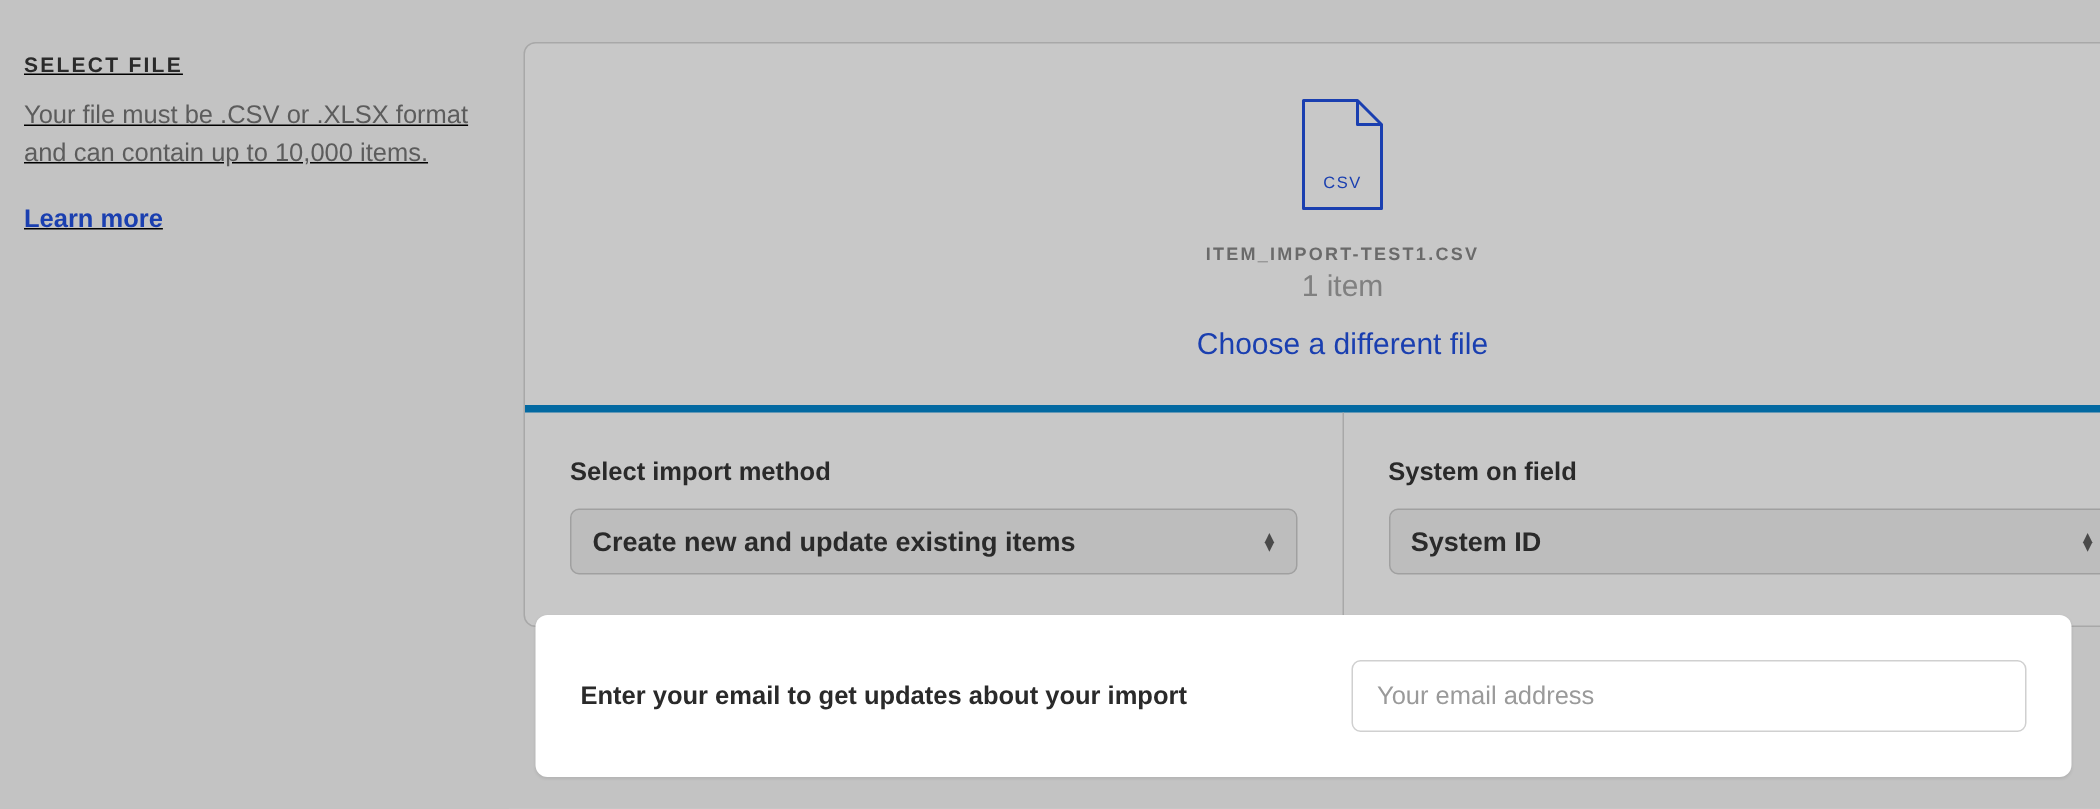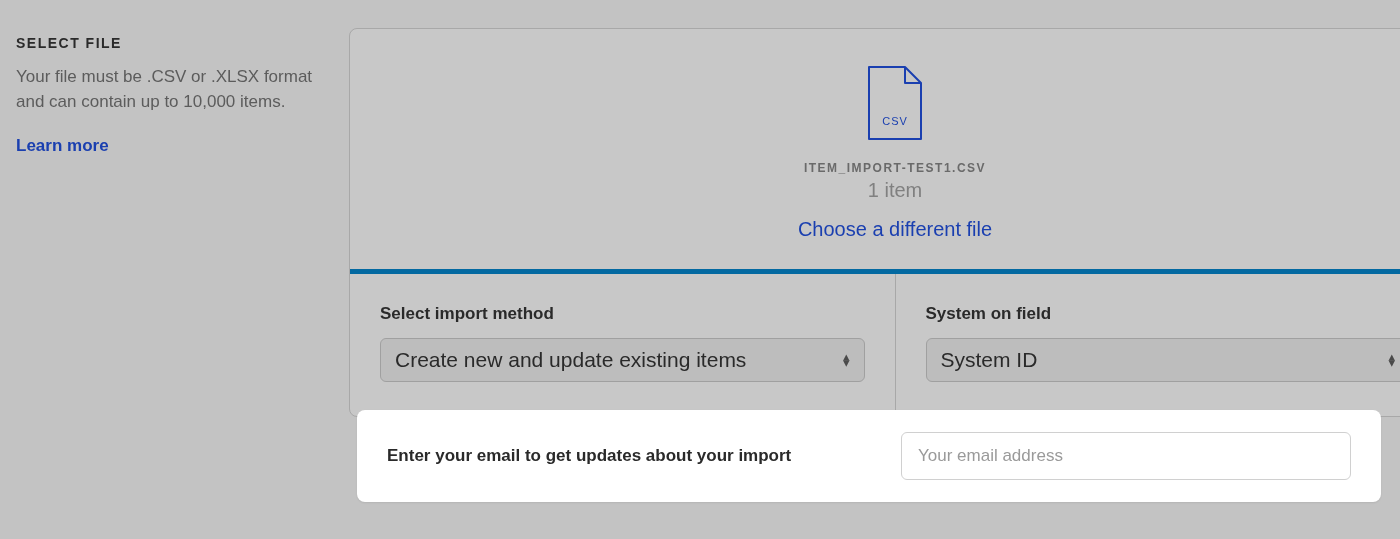--- a/index.html
+++ b/index.html
@@ -13,20 +13,21 @@
       width: 1400px;
       height: 539px;
       position: relative;
       overflow: hidden;
     }
     .sidebar {
       position: absolute;
       left: 16px;
       top: 35px;
       width: 320px;
+      text-decoration: underline;
     }
     .sidebar-title {
       font-size: 14px;
       font-weight: 700;
       letter-spacing: 1.5px;
       color: #2a2a2a;
       margin-bottom: 14px;
     }
     .sidebar-desc {
       font-size: 17px;
@@ -106,39 +107,39 @@
       background: #bdbdbd;
       border: 1px solid #a0a0a0;
       border-radius: 6px;
       display: flex;
       align-items: center;
       justify-content: space-between;
       padding: 0 14px;
       cursor: pointer;
     }
     .select-value {
-      font-size: 21px;
-      font-weight: 400;
+      font-size: 18px;
+      font-weight: 700;
       color: #2a2a2a;
     }
     .select-caret {
       font-size: 13px;
       line-height: 6px;
       color: #4a4a4a;
       display: flex;
       flex-direction: column;
       align-items: center;
     }
 
     .email-card {
       position: absolute;
       left: 357px;
       top: 410px;
       width: 1024px;
-      height: 92px;
+      height: 108px;
       background: #ffffff;
       border-radius: 8px;
       display: flex;
       align-items: center;
       padding: 0 30px;
       box-shadow: 0 1px 2px rgba(0,0,0,0.08);
     }
     .email-label {
       flex: 1;
       font-size: 17px;

